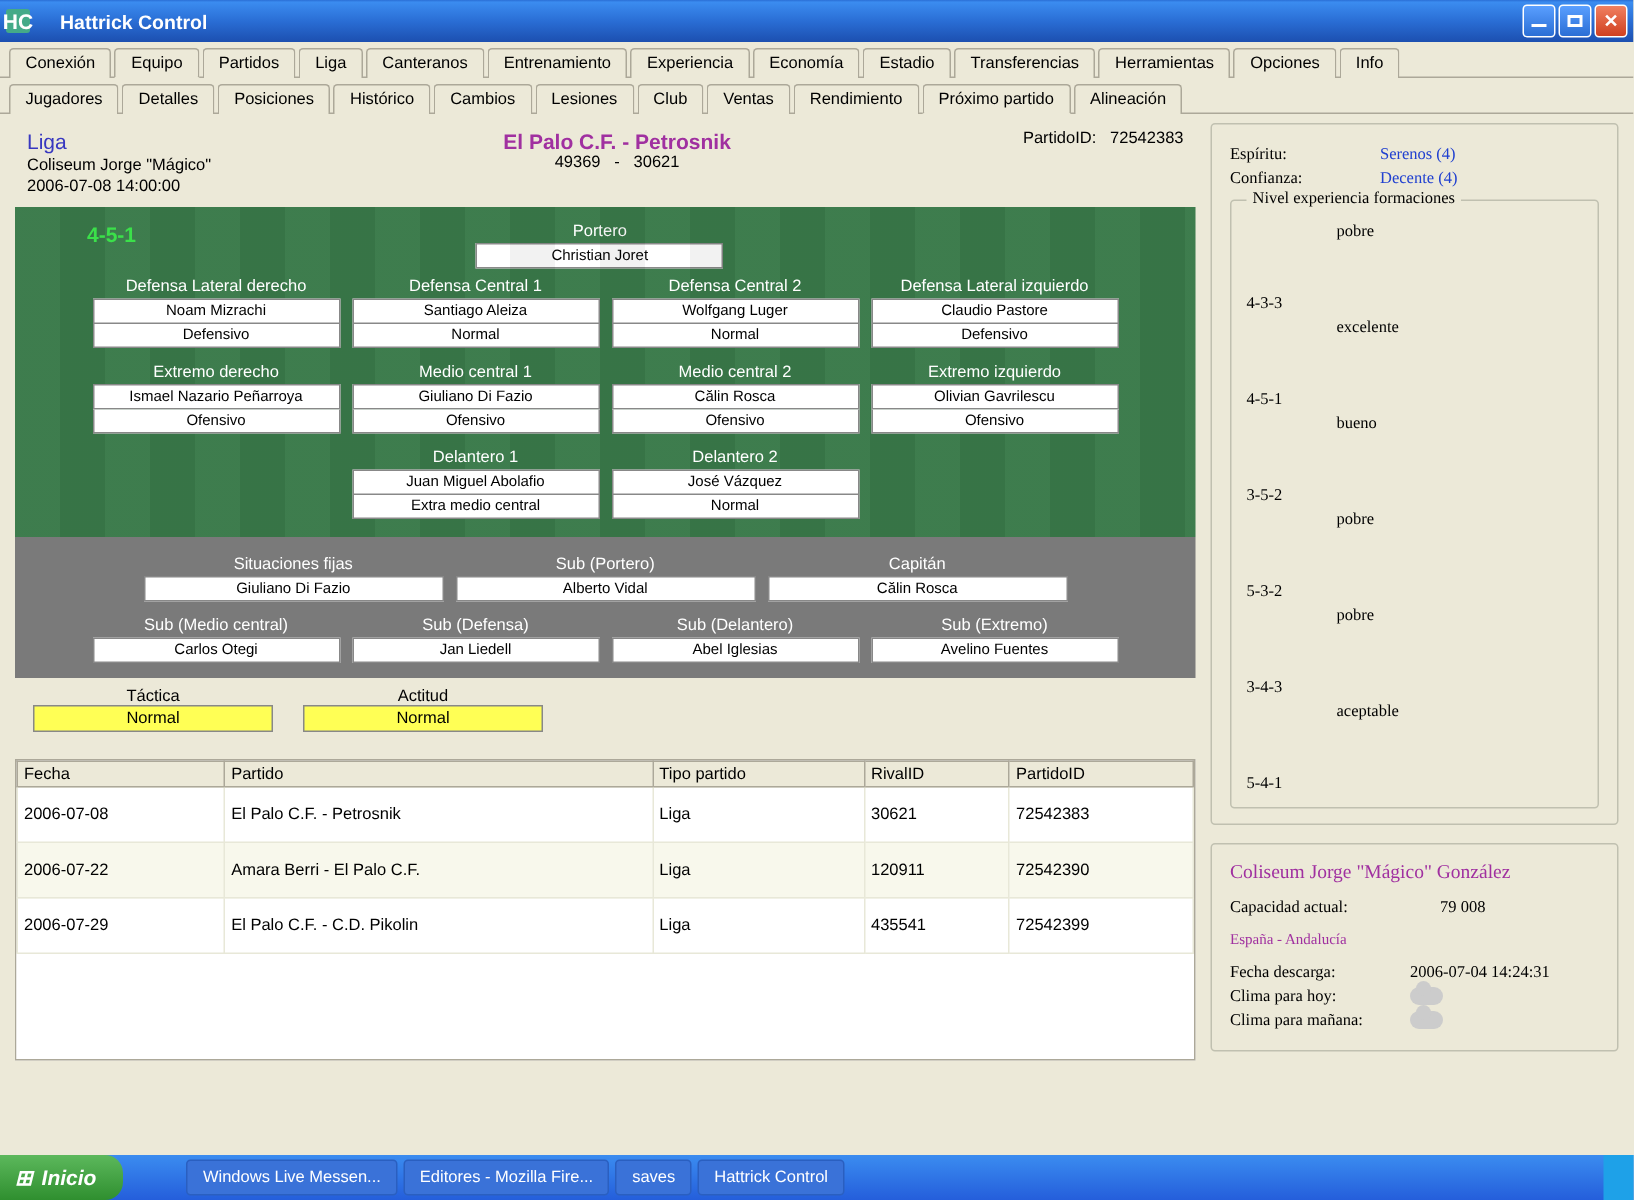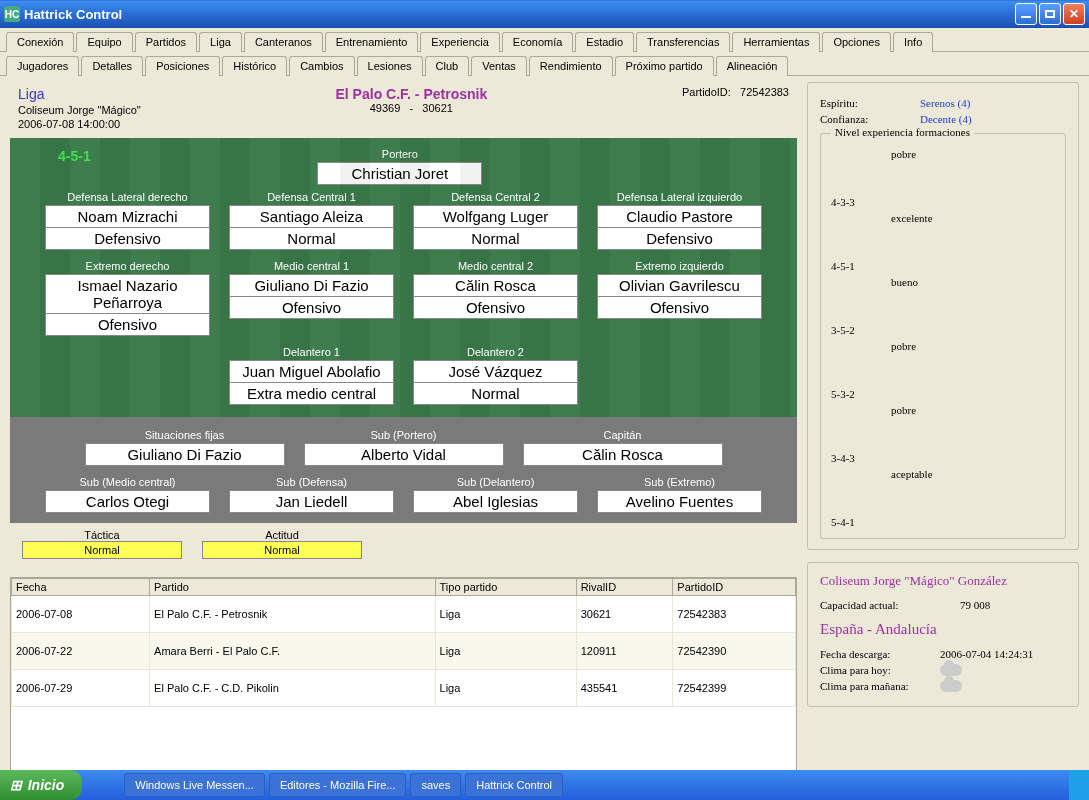--- a/index.html
+++ b/index.html
@@ -1,19 +1,19 @@
 <!DOCTYPE html>
 <html><head>
 <meta charset="utf-8">
 <style>
   * { box-sizing: border-box; }
   body { margin:0; font-family: Tahoma, Arial, sans-serif; font-size:11px; background:#ece9d8; overflow:hidden;}
   
   .titlebar { height:28px; background:linear-gradient(to bottom,#2a6ed5 0%,#3b8cf0 5%,#2a6ed5 50%,#1c4fb0 100%); display:flex; align-items:center; color:#fff; font-weight:bold; font-size:13px; padding:0 4px; }
-  .titlebar .hcicon { width:16px; height:16px; background:#4a8; color:#fff; font-size:10px; display:flex; align-items:center; justify-content:center; margin-right:4px; border-radius:2px;}
+  .titlebar .hcicon { width:16px; height:16px; background:#4a8; color:#fff; font-size:14px; display:flex; align-items:center; justify-content:center; margin-right:20px; border-radius:2px;}
   .titlebar .title { flex:1; }
   .winbtns { display:flex; gap:2px; }
   .winbtn { width:22px; height:22px; border:1px solid #fff; border-radius:3px; display:flex; align-items:center; justify-content:center; font-family:Arial; font-weight:bold; }
   .winbtn.min,.winbtn.max { background:linear-gradient(#5a9fff,#2a6ed5); color:#fff; }
   .winbtn.close { background:linear-gradient(#f08060,#d04020); color:#fff; font-size:12px;}
   .winbtn.min span{border-bottom:2px solid #fff;width:10px;display:block;margin-top:6px;}
   .winbtn.max span{border:2px solid #fff;width:10px;height:8px;display:block;}
   
   .menubar, .subtabs { background:#ece9d8; border-bottom:1px solid #aca899; display:flex; padding:3px 6px 0 6px;}
   .menubar .tab, .subtabs .tab { padding:3px 10px; border:1px solid #aca899; border-bottom:none; margin-right:2px; background:#ece9d8; border-radius:3px 3px 0 0; cursor:default; position:relative; top:1px;}
@@ -22,45 +22,45 @@
   .leftcol { flex:1; }
   .rightcol { width:272px; }
   .infohdr { display:flex; justify-content:space-between; padding:4px 8px; }
   .infohdr .left { display:flex; flex-direction:column; gap:2px;}
   .infohdr .liga { color:#3838c0; font-size:14px; }
   .infohdr .center { text-align:center; }
   .matchtitle { color:#a030a0; font-weight:bold; font-size:14px;}
   .pitch { background:linear-gradient(#3a7a4a,#3a7a4a); padding:8px; position:relative; margin-top:4px;}
   .pitch::before {content:""; position:absolute; inset:0; background:repeating-linear-gradient(to right, rgba(255,255,255,.02) 0 30px, rgba(0,0,0,.05) 30px 60px);}
   .formation {color:#3be04a; font-size:14px; font-weight:bold; padding:2px 40px; position:relative;}
-  .row { display:flex; justify-content:center; gap:19px; position:relative;}
+  .row { display:flex; justify-content:center; gap:8px; position:relative;}
   .slot { width:165px; text-align:center; margin:4px 0;}
   .slot .poslabel { color:#fff; font-size:11px; padding:2px;}
-  .slot .box { background:#fff; border:1px solid #888; padding:2px 4px; font-size:15px; }
+  .slot .box { background:#fff; border:1px solid #888; padding:2px 4px; font-size:10px; }
   .slot .box + .box {border-top:none;}
   .subsarea { background:#7a7a7a; padding:6px; }
   .subsarea .slot .poslabel {color:#fff;}
   .tactrow { display:flex; gap:20px; padding:6px 12px; }
   .tactrow .tac {width:160px;text-align:center;}
   .tactrow .tac .hl {background:#ffff55;border:1px solid #888;padding:2px;}
   .matchtable { margin-top:12px; border:1px solid #aca899; background:#fff; }
   .matchtable table {width:100%; border-collapse:collapse; font-size:11px;}
   .matchtable th {background:#ece9d8; border:1px solid #aca899; text-align:left; padding:2px 4px; font-weight:normal;}
   .matchtable td {border:1px solid #e8e8d8; padding:12px 4px;}
   .matchtable tr:nth-child(even) td {background:#f8f8ec;}
   .rightbox { border:1px solid #c0c0b0; border-radius:3px; padding:10px 12px; margin-bottom:12px; background:#ece9d8;font-family:Liberation Serif, serif; }
   .rightbox .line {display:flex; margin:4px 0;}
   .rightbox .line .k {width:100px;}
   .rightbox .line .v {color:#2040d0;}
   .formexp { border:1px solid #c0c0b0; border-radius:3px; margin-top:8px; padding:6px 10px;}
   .formexp .legend {position:relative; top:-14px; background:#ece9d8; padding:0 4px; display:inline-block;}
   .formexp .fl {display:flex; margin:4px 0;}
   .formexp .fl .k {width:60px;margin-top:48px;}
   .stadtitle {color:#a030a0; font-size:13px; margin-bottom:10px;}
-  .region {color:#a030a0; font-size:15px; margin:10px 0;}
+  .region {color:#a030a0; font-size:10px; margin:10px 0;}
   .cloud { width:22px; height:12px; background:#ccc; border-radius:8px; position:relative; display:inline-block;}
   .cloud::before{content:"";position:absolute;width:10px;height:10px;background:#ccc;border-radius:50%;top:-4px;left:4px;}
   .taskbar {position:fixed; bottom:0; left:0; right:0; height:30px; background:linear-gradient(to bottom,#3b8cf0,#245edb); display:flex; align-items:center; color:#fff; font-size:11px;}
   .startbtn {background:linear-gradient(to bottom,#5cb85c,#2f8f2f); height:30px; display:flex; align-items:center; padding:0 18px 0 10px; font-weight:bold; font-style:italic; font-size:14px; border-radius:0 12px 12px 0;}
   .taskitem {background:#3a72d8; height:24px; margin:0 2px; padding:10px 10px; display:flex; align-items:center; border-radius:3px; border:1px solid #2a5fc0;}
   .tray {margin-left:auto; background:#1ea1e8; height:30px; display:flex; align-items:center; padding:0 10px; font-size:11px;}
 </style>
 </head>
 <body>
 

